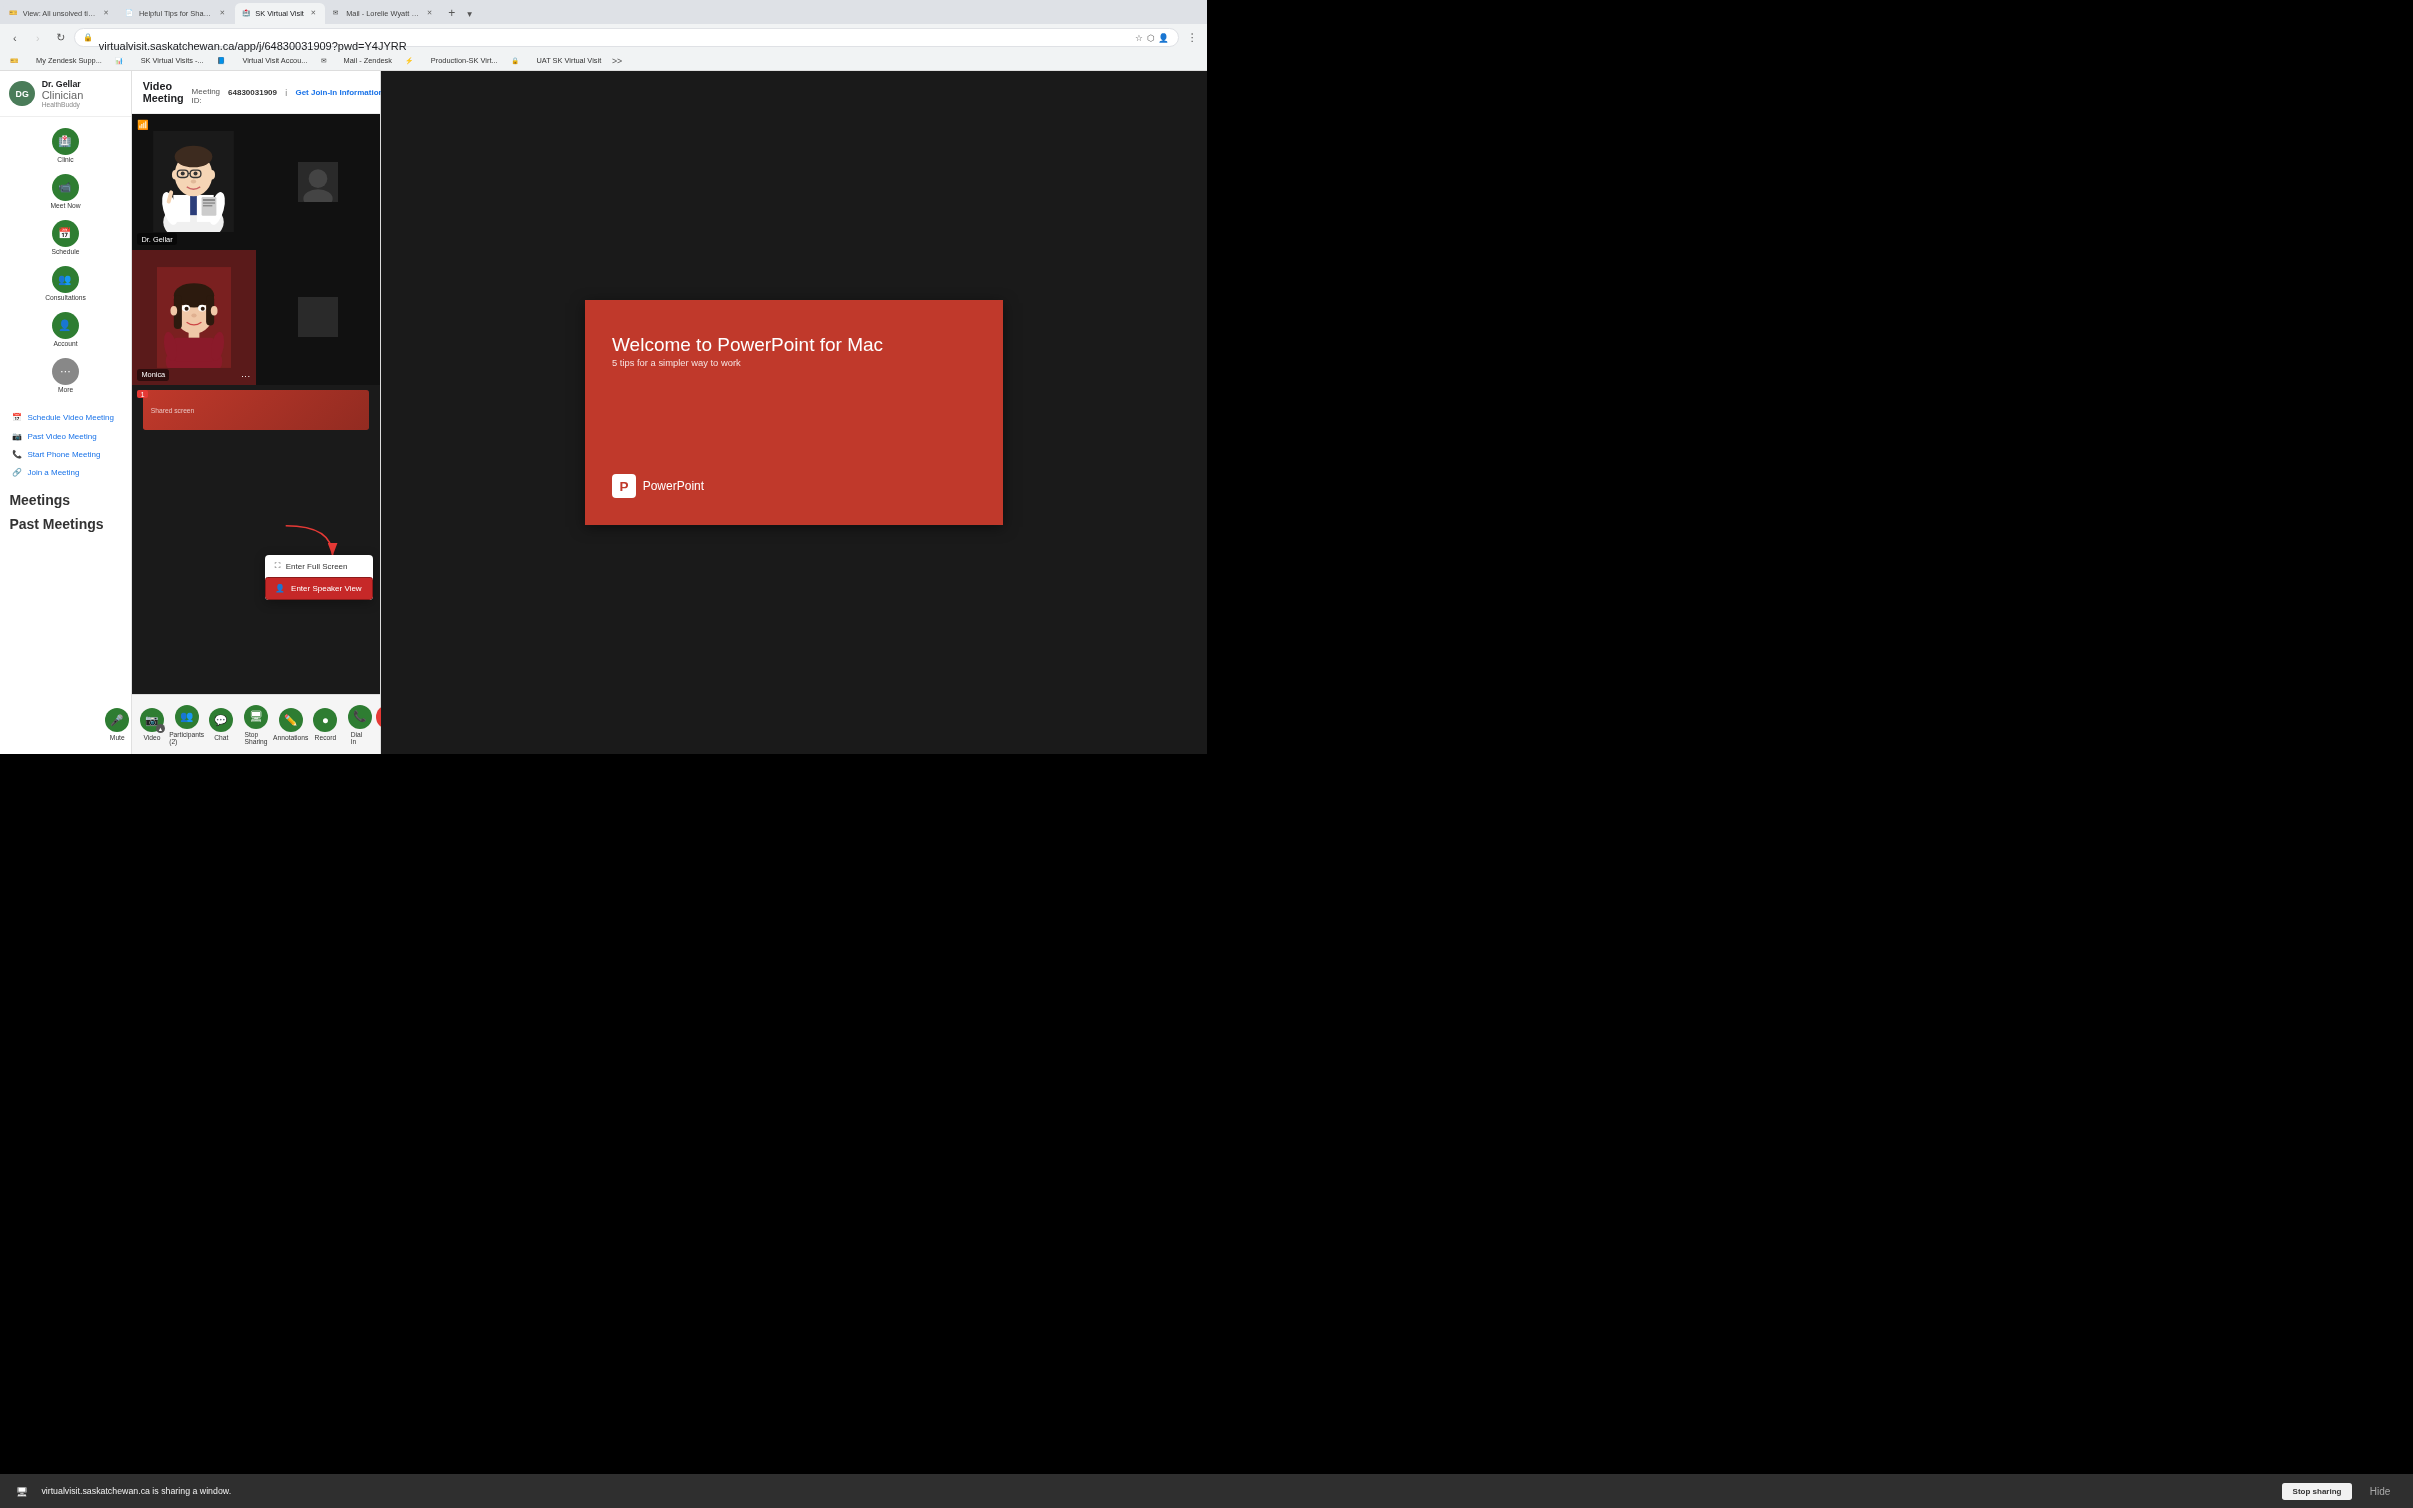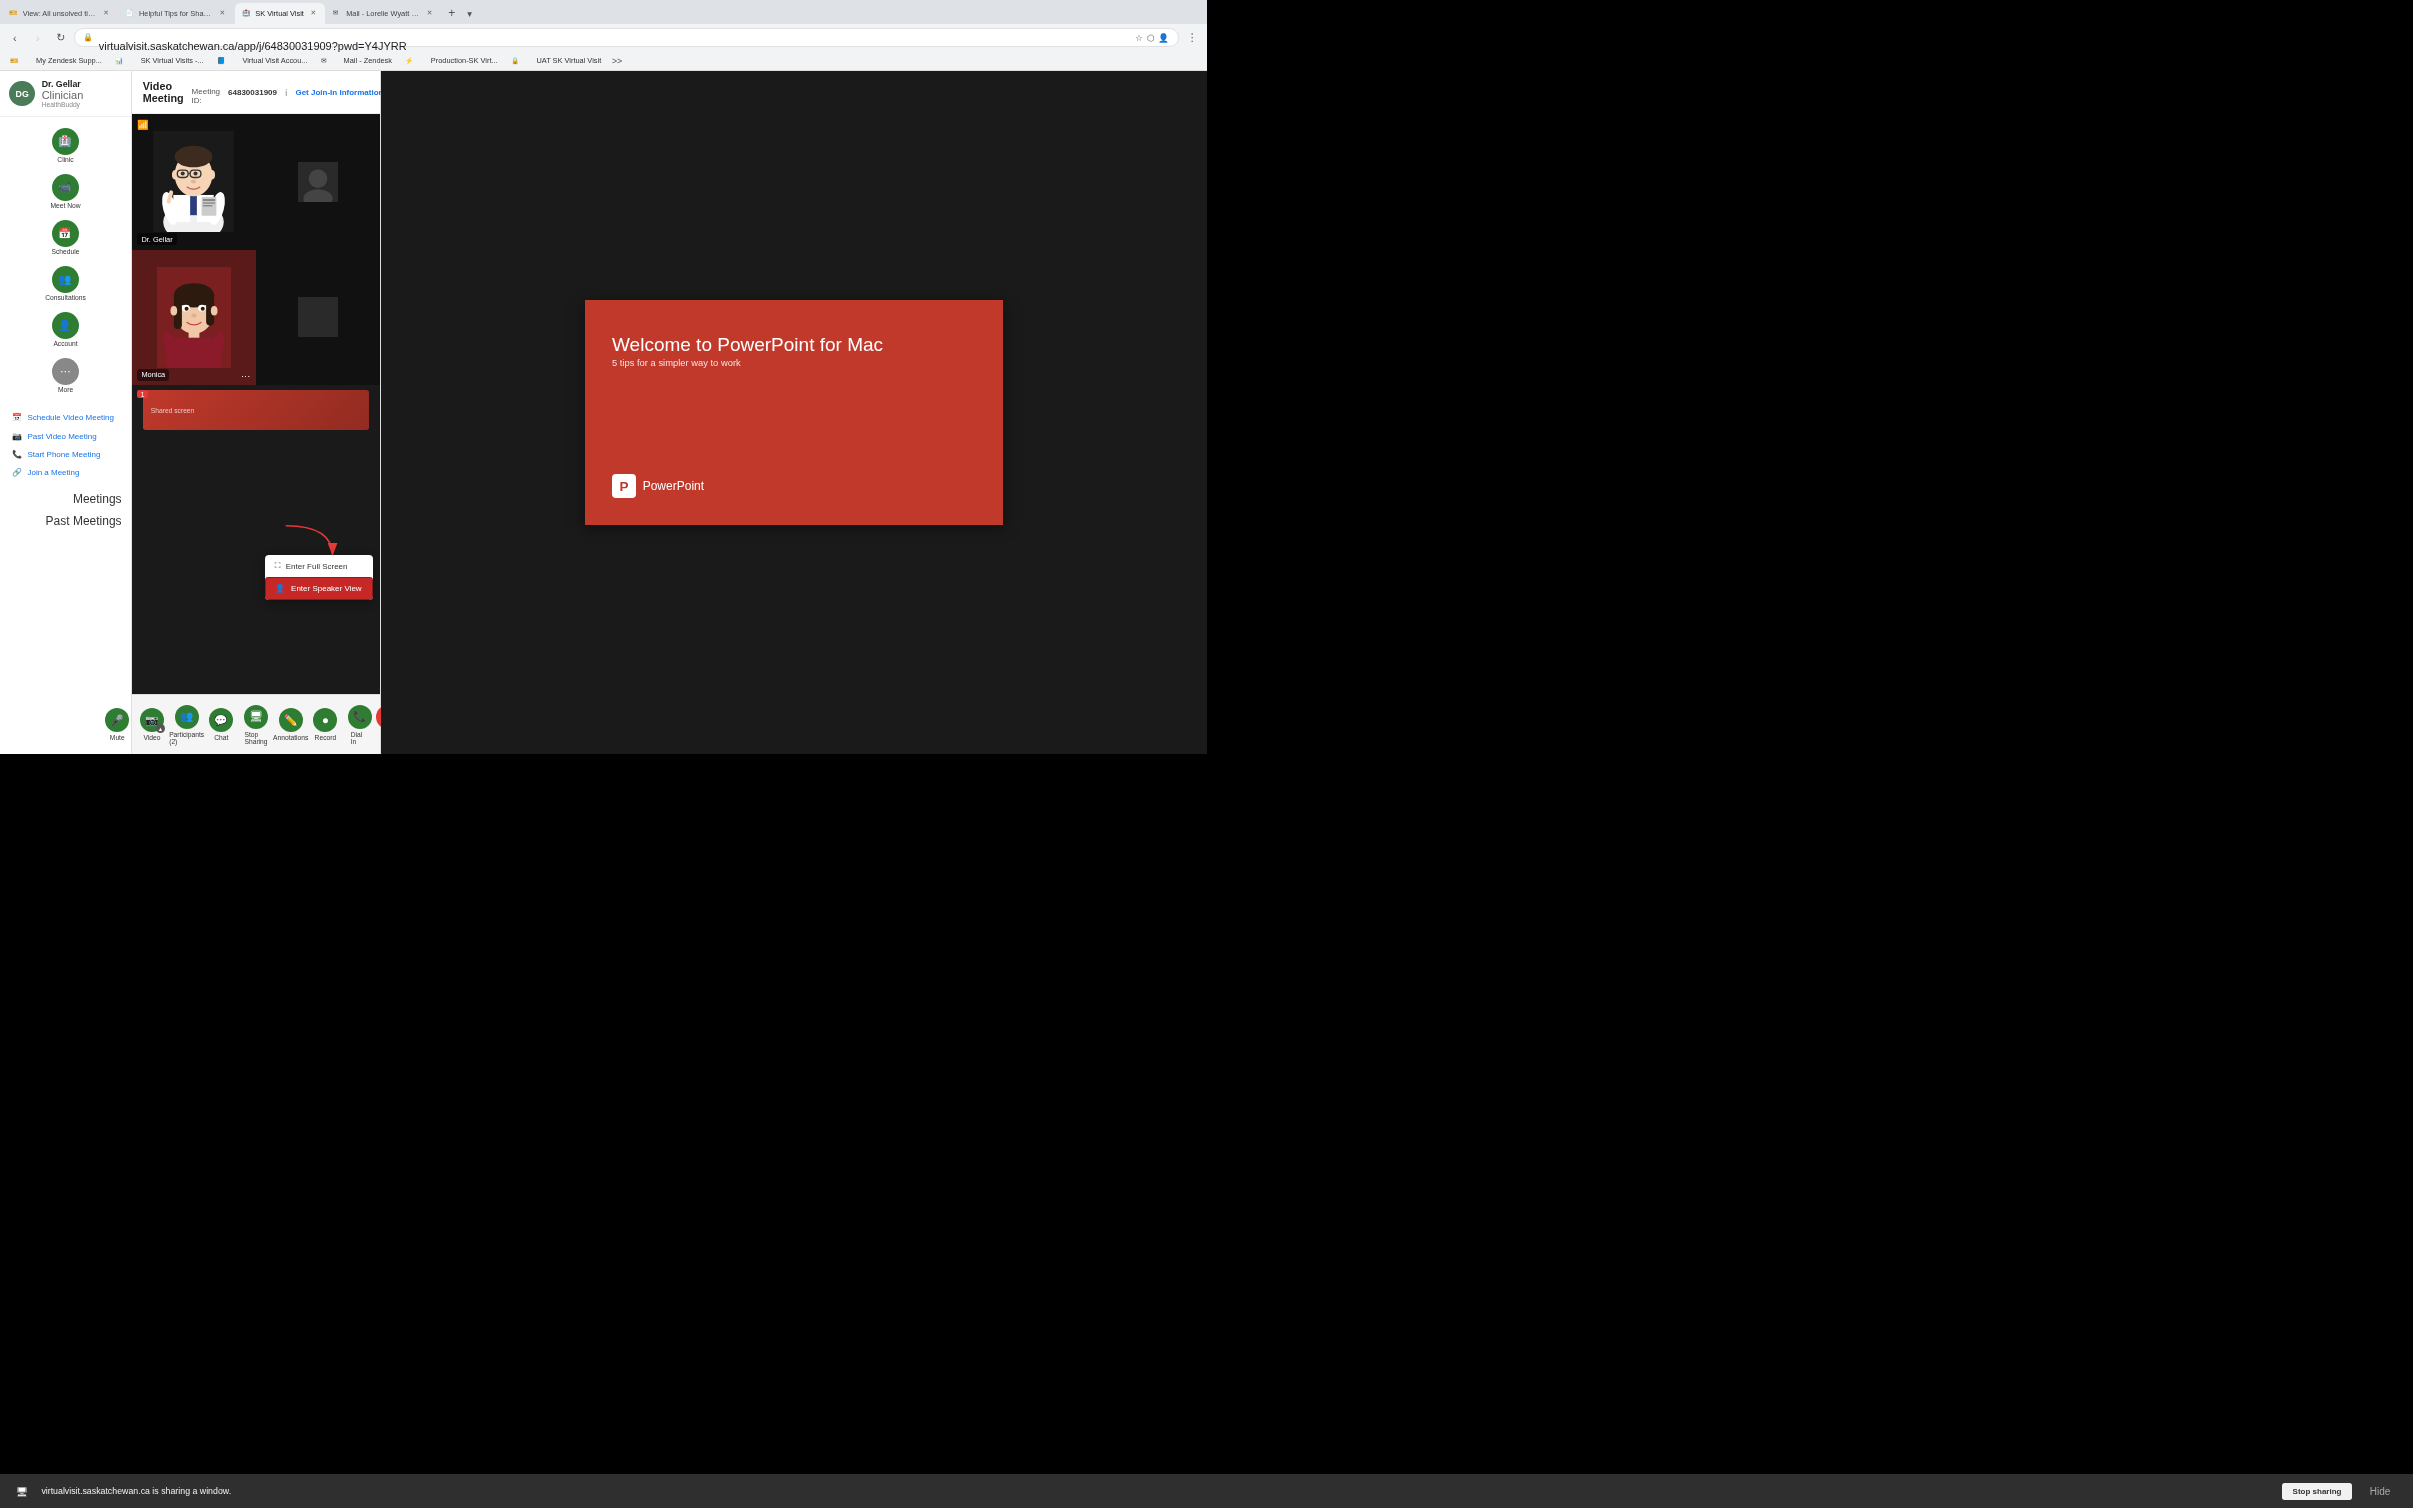--- a/index.html
+++ b/index.html
@@ -230,25 +230,24 @@
       display: flex;
       align-items: center;
       gap: 5.4px;
       padding: 3.4px 2.7px;
       font-size: 8px;
       color: #1a73e8;
       cursor: pointer;
       text-decoration: none;
     }
     .sidebar-section-title {
-      font-size: 12px;
-      font-weight: 400;
+      font-size: 14px;
+      font-weight: 700;
       color: #333;
       padding: 5.4px 9.4px 2.7px;
-      text-align: right;
     }
 
     
     .meeting-area {
       width: 249px;
       background: #fff;
       display: flex;
       flex-direction: column;
       flex-shrink: 0;
       border-right: 0.7px solid #ddd;

